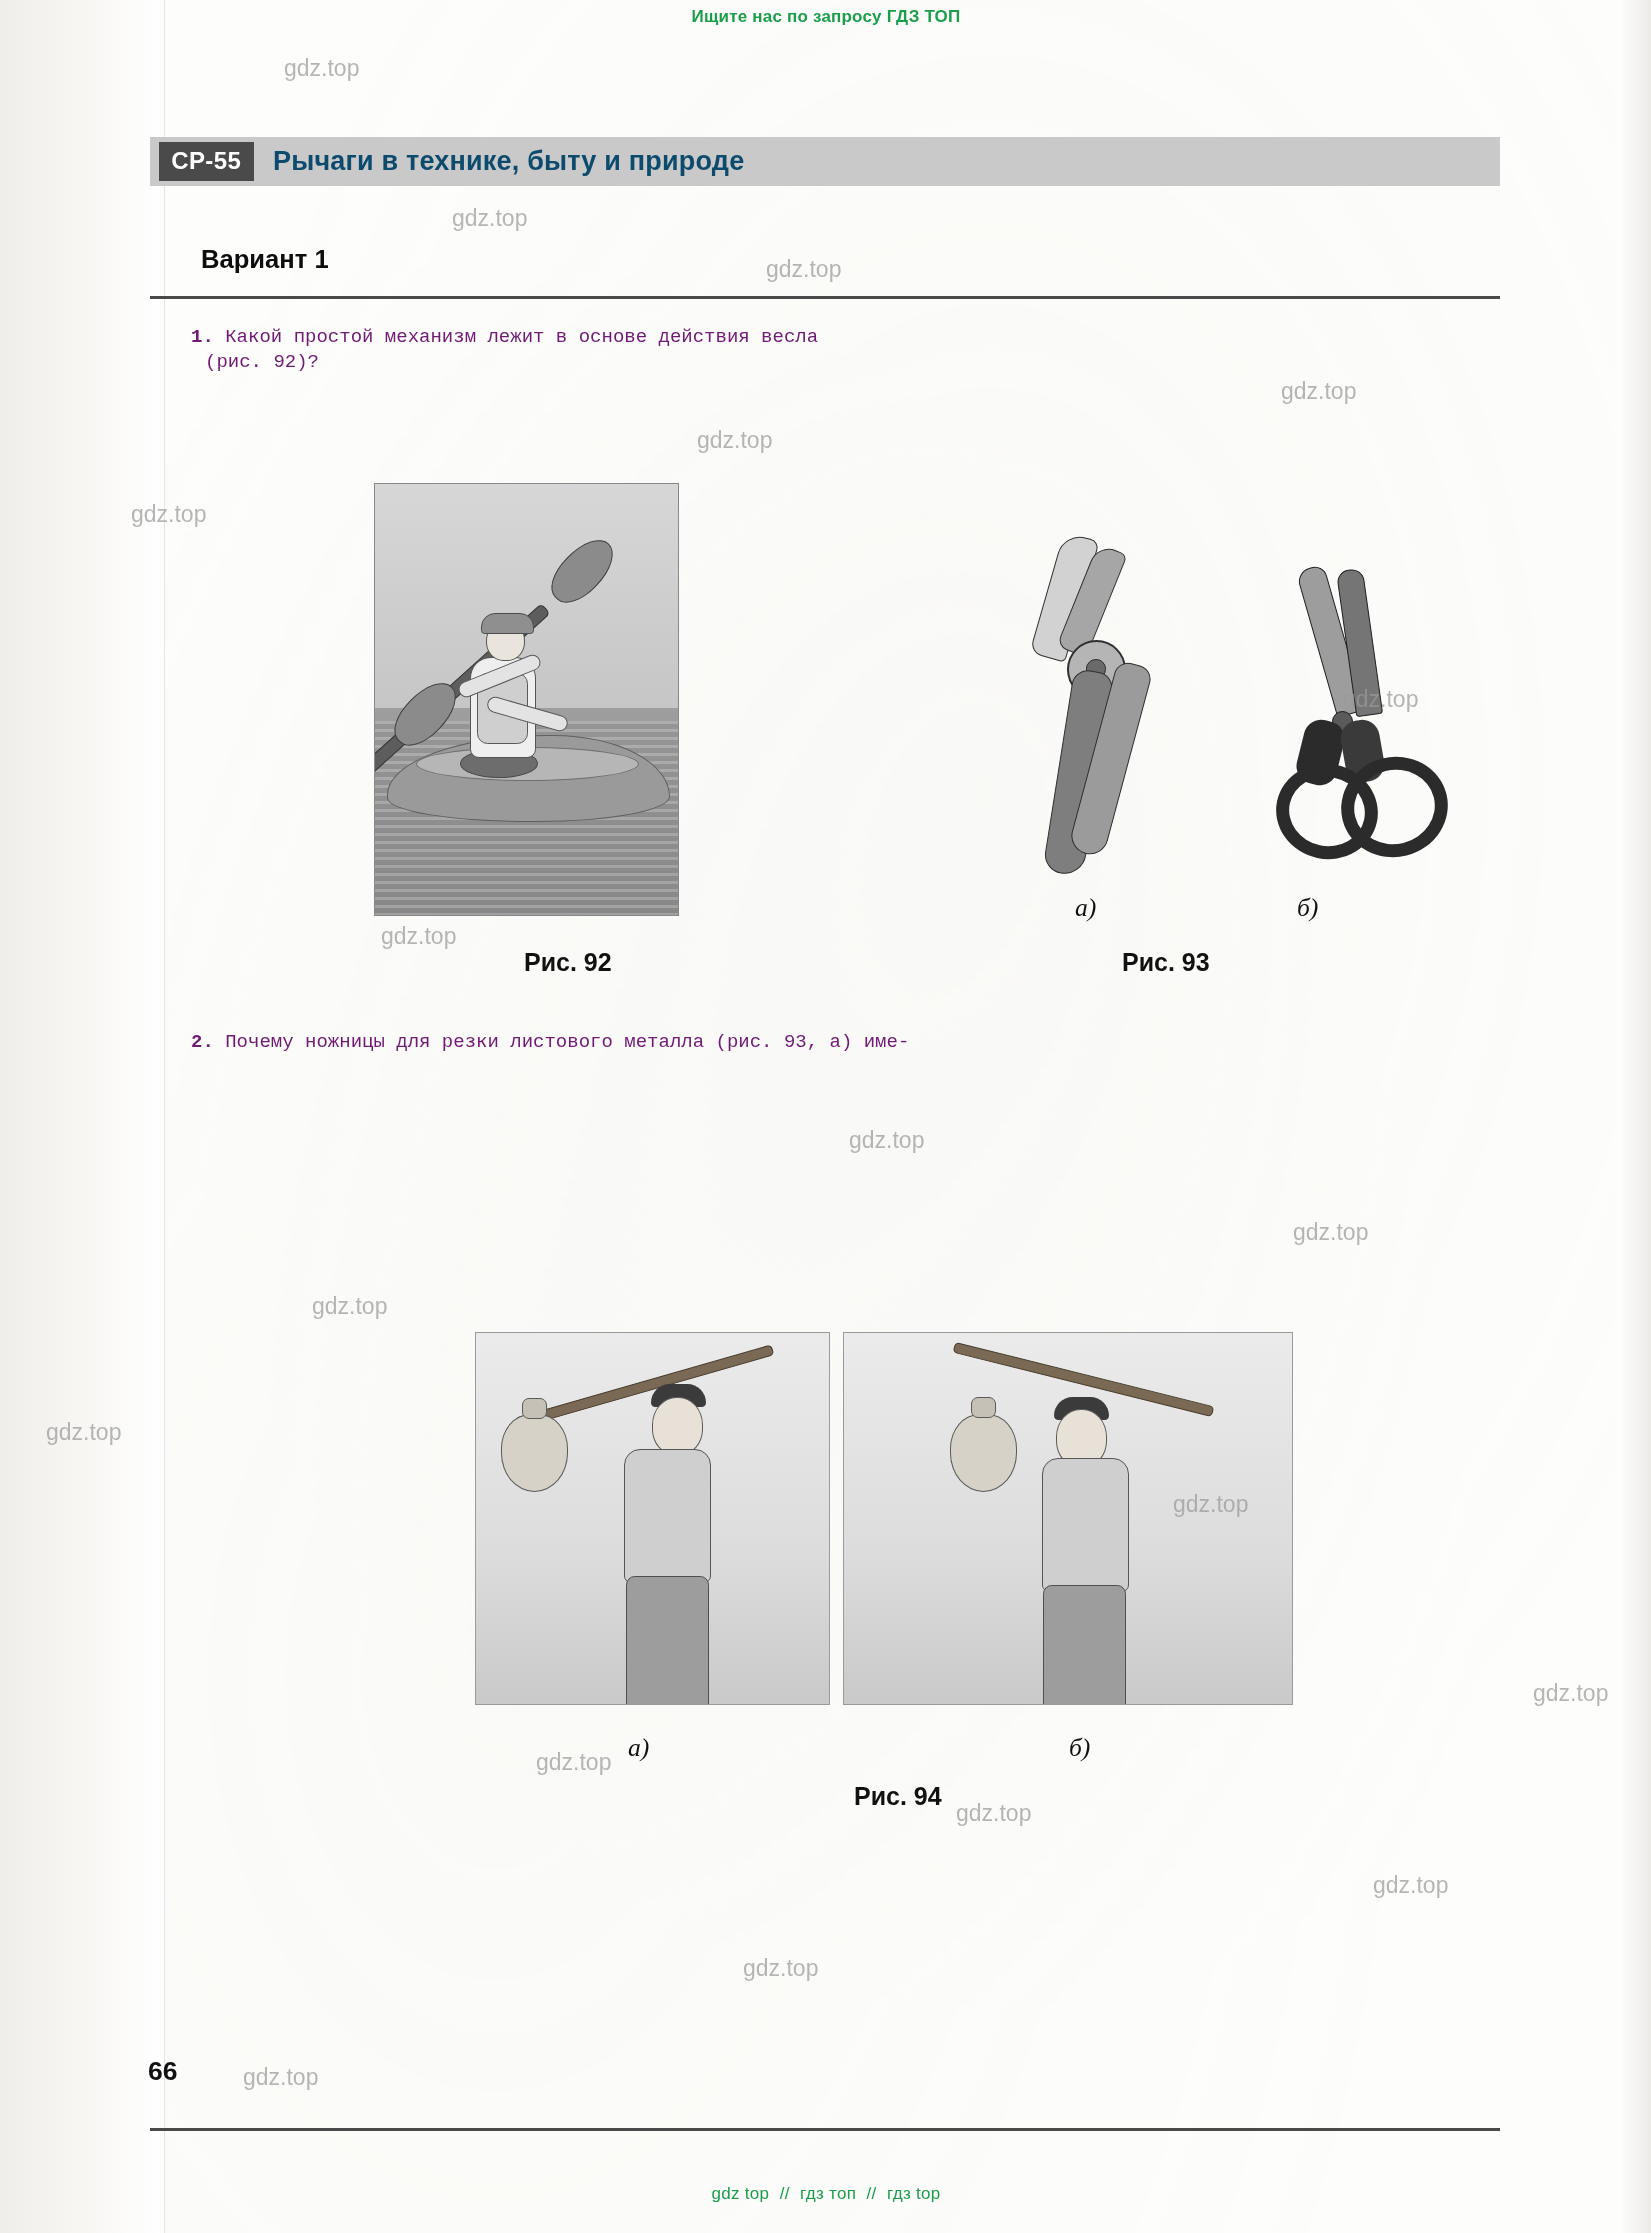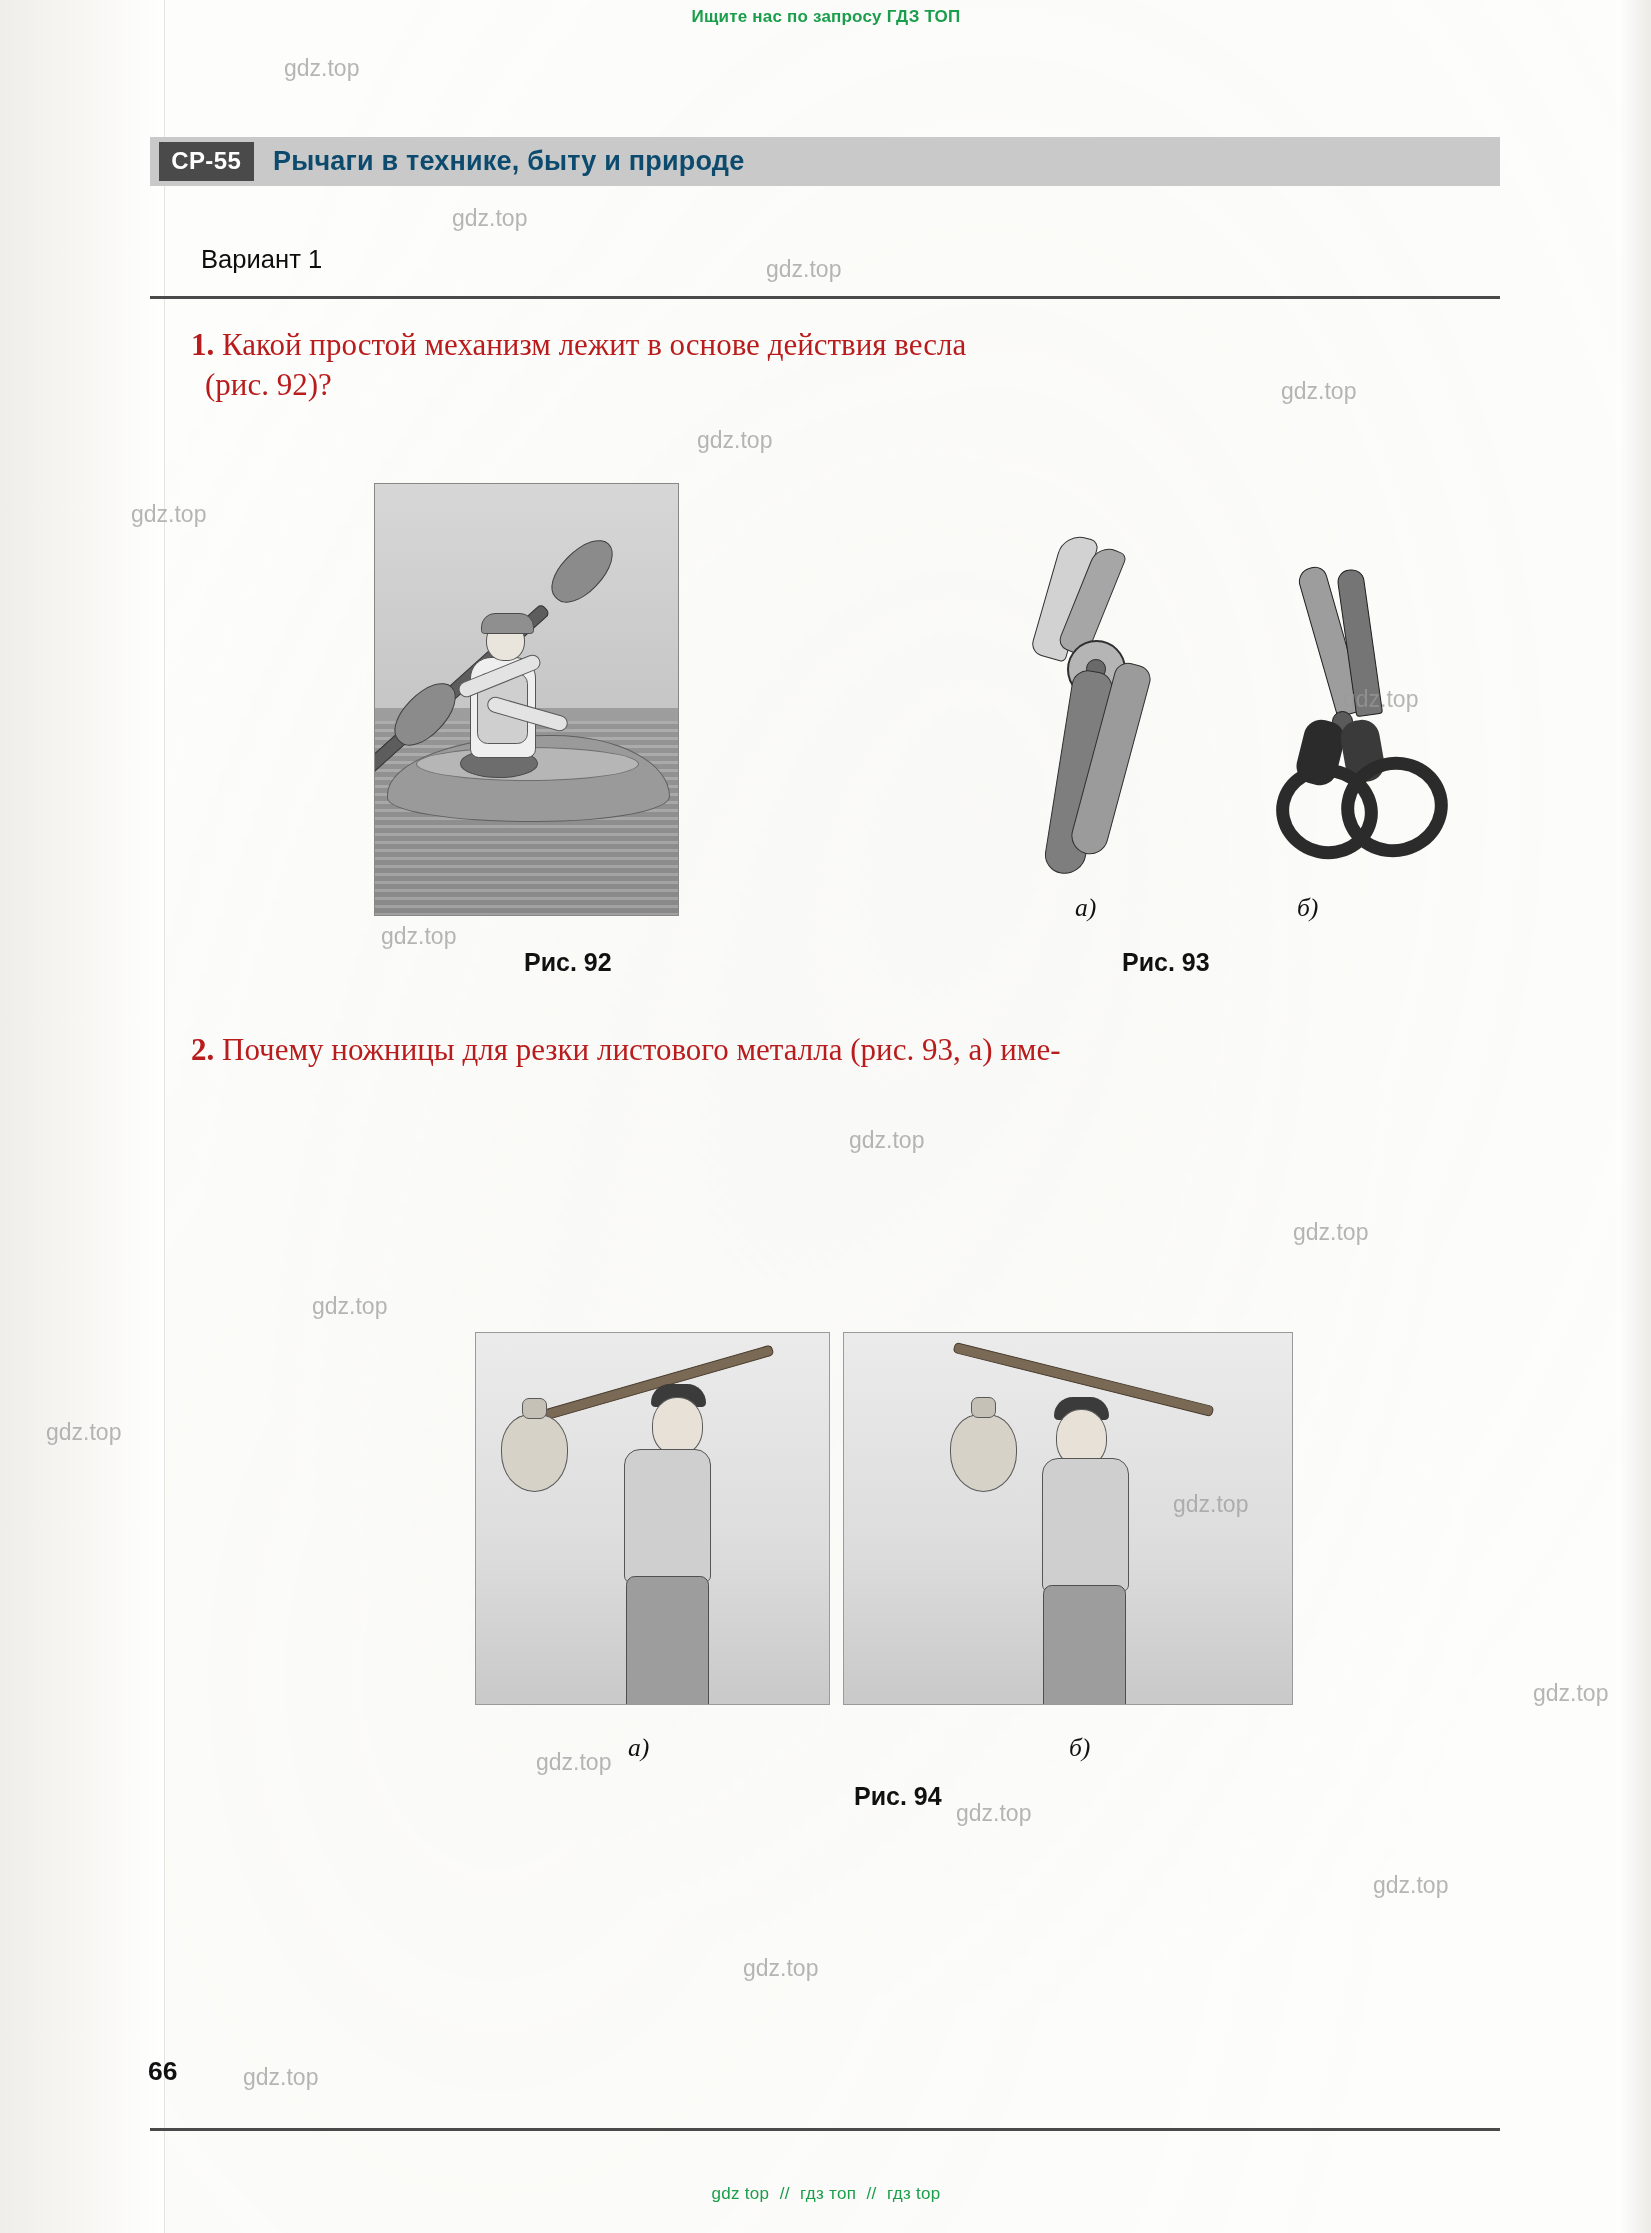--- a/index.html
+++ b/index.html
@@ -87,21 +87,21 @@
     margin-left: 19.4px;
     letter-spacing: 0.2px;
   }
 
   
   .variant {
     position: absolute;
     left: 201px;
     top: 245px;
     font-family: "Liberation Sans", sans-serif;
-    font-weight: normal;
+    font-weight: bold;
     font-size: 25.6px;
     color: #0e0e0e;
   }
   .rule {
     position: absolute;
     left: 150px;
     top: 296px;
     width: 1350px;
     height: 2.6px;
     background: #4a4a4a;
@@ -111,23 +111,23 @@
     left: 150px;
     top: 2128px;
     width: 1350px;
     height: 2.6px;
     background: #4a4a4a;
   }
 
   
   .q {
     position: absolute;
-    font-family: Liberation Serif, serif;
-    font-size: 31px;
-    color: #b91c1c;
+    font-family: Liberation Mono, monospace;
+    font-size: 19px;
+    color: #701a75;
     line-height: 1.3;
   }
   .q .num {
     font-weight: bold;
   }
   .q1 {
     left: 191px;
     top: 325px;
     width: 1315px;
     text-align: justify;

